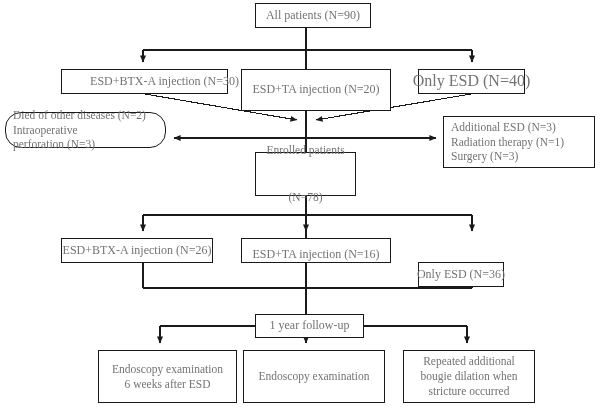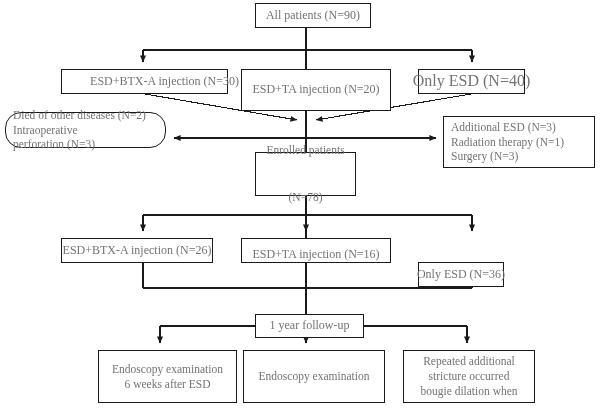--- a/index.html
+++ b/index.html
@@ -155,17 +155,17 @@
 
   <div class="node center n-out1">
     <span class="line">Endoscopy examination</span>
     <span class="line">6 weeks after ESD</span>
   </div>
   <div class="node center n-out2">
     <span class="line">Endoscopy examination</span>
   </div>
   <div class="node center n-out3">
     <span class="line">Repeated additional</span>
+    <span class="line">bougie dilation when</span>
     <span class="line">stricture occurred</span>
-    <span class="line">bougie dilation when</span>
   </div>
 
 </div>
 
 </body></html>

